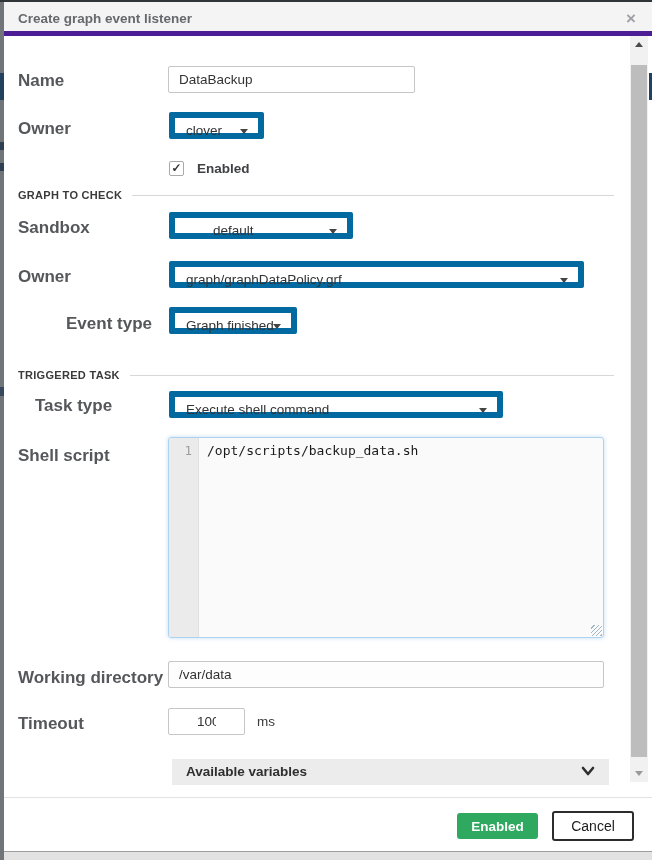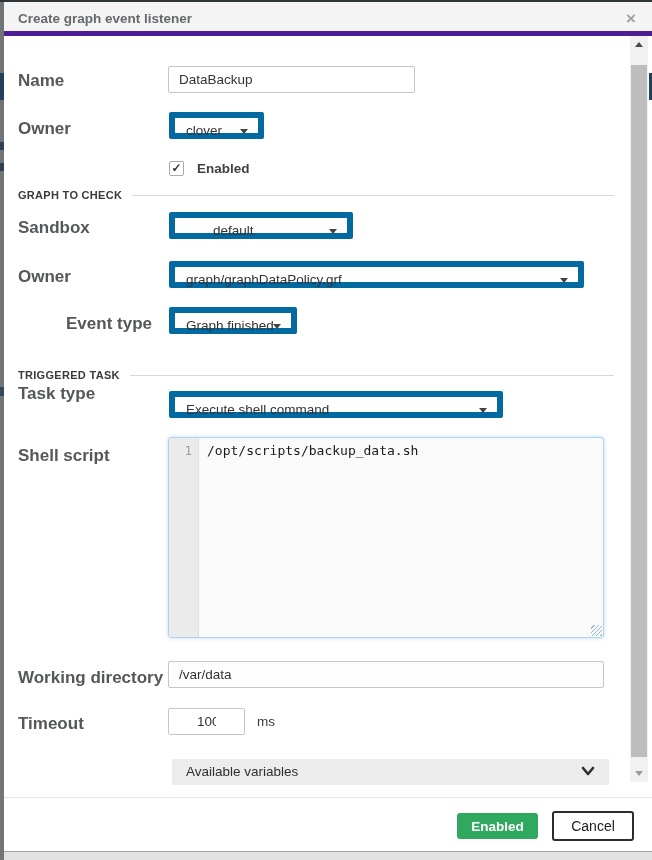--- a/index.html
+++ b/index.html
@@ -36,21 +36,21 @@
   .gutter { position:absolute; left:0; top:0; bottom:0; width:30px; background:#ebebeb; border-right:1px solid #e0e0e0; }
   .line-no { position:absolute; right:6px; top:5px; font-family:"DejaVu Sans Mono",monospace; font-size:12.5px; color:#9e9e9e; }
   .code-line { position:absolute; left:38px; top:5px; font-family:"DejaVu Sans Mono",monospace; font-size:13px; color:#1a1a1a; white-space:pre; }
   .resize-grip { position:absolute; right:1px; bottom:1px; width:11px; height:11px; background:
       repeating-linear-gradient(135deg, transparent 0 2px, #9fb6c6 2px 3px); cursor:nwse-resize; }
 
   .unit { position:absolute; font-size:13.5px; color:#3c3c3c; }
 
   
   .avail-bar { position:absolute; left:172px; top:759px; width:437px; height:26px; background:#ececec; cursor:pointer; }
-  .avail-bar .av-label { position:absolute; left:14px; top:0; line-height:26px; font-size:13.5px; font-weight:normal; color:#2f2f2f; }
+  .avail-bar .av-label { position:absolute; left:14px; top:0; line-height:26px; font-size:13.5px; font-weight:bold; color:#2f2f2f; }
   .avail-bar svg { position:absolute; right:14px; top:7px; }
 
   
   .sb-track { position:absolute; left:630px; top:36px; width:18px; height:746px; background:#f1f1f1; }
   .sb-btn { position:absolute; left:630px; width:18px; height:17px; background:#f1f1f1; cursor:pointer; }
   .sb-btn.up { top:36px; }
   .sb-btn.down { top:765px; }
   .tri-up { position:absolute; left:5px; top:6px; width:0; height:0; border-left:4px solid transparent; border-right:4px solid transparent; border-bottom:5px solid #4a4a4a; }
   .tri-down { position:absolute; left:5px; top:6px; width:0; height:0; border-left:4px solid transparent; border-right:4px solid transparent; border-top:5px solid #9a9a9a; }
   .sb-thumb { position:absolute; left:631px; top:65px; width:16px; height:692px; background:#bdbdbd; cursor:grab; }
@@ -113,21 +113,21 @@
   <div class="sel" style="left:169px;top:307px;width:128px;">
     <span>Graph finished</span>
     <span class="caret"></span>
   </div>
 
   <div class="section" style="top:369px;">
     <span class="sec-label">TRIGGERED TASK</span>
     <span class="sec-rule"></span>
   </div>
 
-  <div class="lbl" style="top:384px;">Task type</div>
+  <div class="lbl" style="top:396px;margin-left:17px;">Task type</div>
   <div class="sel" style="left:169px;top:391px;width:334px;">
     <span>Execute shell command</span>
     <span class="caret"></span>
   </div>
 
   <div class="lbl" style="top:446px;">Shell script</div>
   <div class="editor">
     <div class="gutter">
       <div class="line-no">1</div>
     </div>

